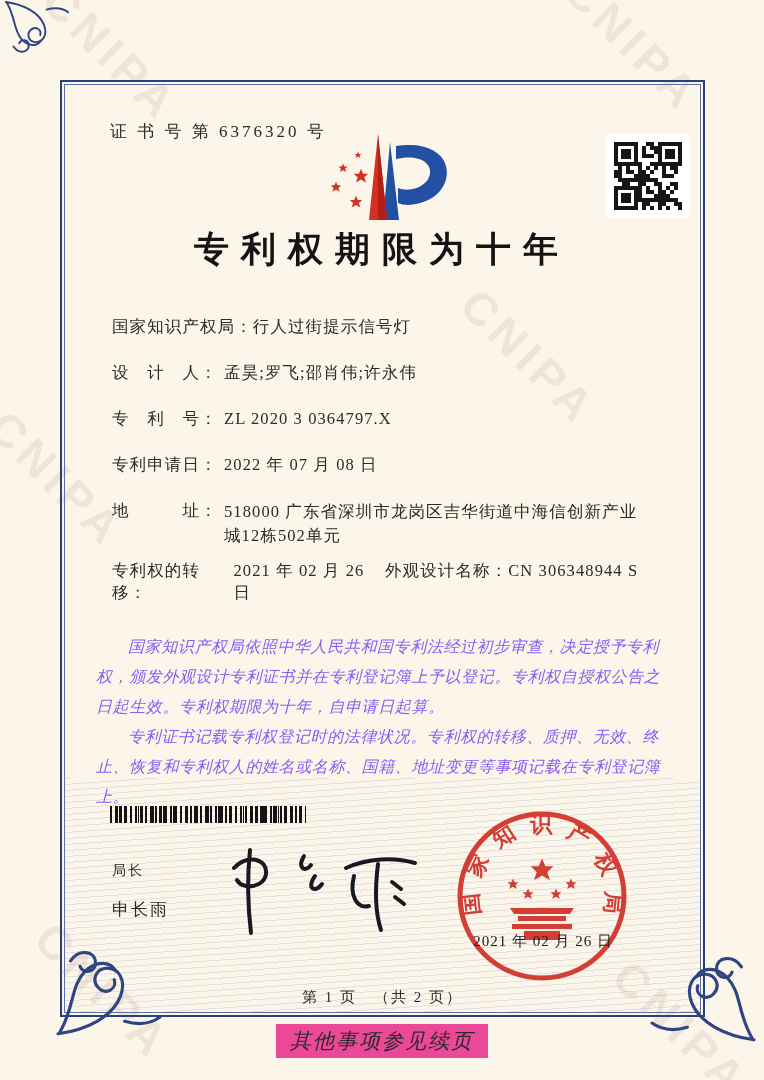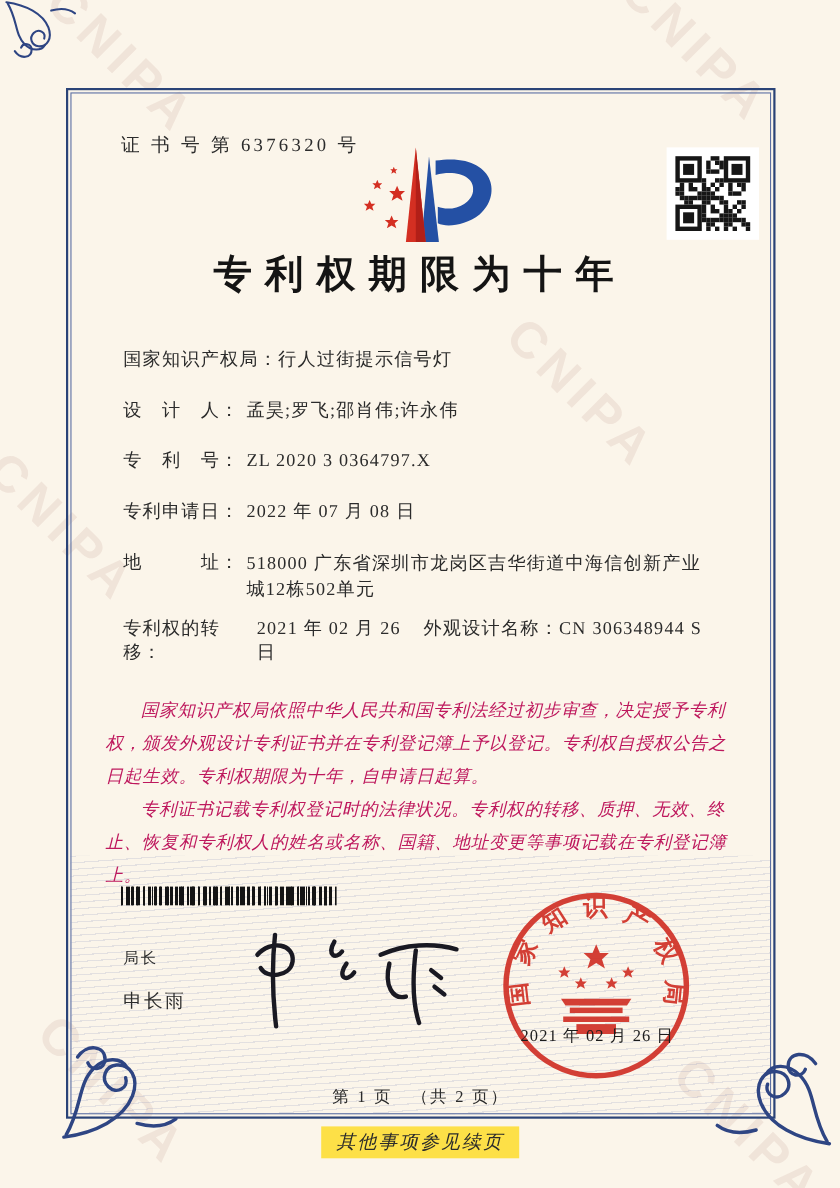--- a/index.html
+++ b/index.html
@@ -35,42 +35,42 @@
   .row{margin-bottom:24px;display:flex;}
   .row .lab{flex:0 0 112px;white-space:nowrap;}
   .row .val{flex:1;}
   .row.address{margin-bottom:12px;}
   .row.address .val{max-width:428px;word-break:break-all;line-height:24px;}
   .grant{display:flex;}
   .grant .pair1{width:273px;display:flex;}
   .grant .pair2{display:flex;}
   
   .paras{position:absolute;left:96px;top:632px;width:574px;font-size:16px;
-    font-style:italic;line-height:30px;letter-spacing:0.6px;z-index:3;color:#be185d;}
+    font-style:italic;line-height:30px;letter-spacing:0.6px;z-index:3;color:#8b5cf6;}
   .paras p{margin:0;text-indent:2em;}
   
   .band{position:absolute;left:64px;top:778px;width:637px;height:235px;z-index:2;
     background:repeating-linear-gradient(176deg,rgba(130,140,185,0.20) 0 1px,rgba(0,0,0,0) 1px 6px);}
   
   .barcode{position:absolute;left:110px;top:806px;width:196px;height:17px;z-index:4;
     background:
       repeating-linear-gradient(90deg,#141414 0 2px,transparent 2px 5px),
       repeating-linear-gradient(90deg,#141414 0 1px,transparent 1px 7px),
       repeating-linear-gradient(90deg,transparent 0 9px,#141414 9px 11px);}
   .signer-title{position:absolute;left:112px;top:862px;font-size:14px;letter-spacing:2px;z-index:4;}
   .signer-name{position:absolute;left:112px;top:898px;font-size:17px;letter-spacing:2px;z-index:4;}
   .signature{position:absolute;left:218px;top:836px;z-index:4;}
   .seal{position:absolute;left:454px;top:808px;width:176px;height:176px;z-index:5;opacity:0.92;}
   .seal-date{position:absolute;left:458px;top:932px;width:170px;text-align:center;
     font-size:15px;letter-spacing:1px;color:#1c1c1c;z-index:6;}
   .page-info{position:absolute;left:62px;top:988px;width:641px;text-align:center;
     font-size:15px;letter-spacing:2px;z-index:4;}
   .continuation{position:absolute;left:0;top:1024px;width:764px;text-align:center;z-index:4;}
-  .continuation span{display:inline-block;background:#fde047;padding:3px 14px;
-    font-size:17px;font-style:italic;letter-spacing:2px;}
+  .continuation span{display:inline-block;background:#ec4899;padding:3px 14px;
+    font-size:21px;font-style:italic;letter-spacing:2px;}
   
   .orn{position:absolute;z-index:3;}
   .orn-tl{left:2px;top:-2px;transform:scale(1,-1);}
   .orn-bl{left:50px;top:936px;}
   .orn-br{left:644px;top:942px;transform:scale(-1,1);}
 </style>
 </head>
 <body>
 
 <svg width="0" height="0" style="position:absolute" aria-hidden="true">

